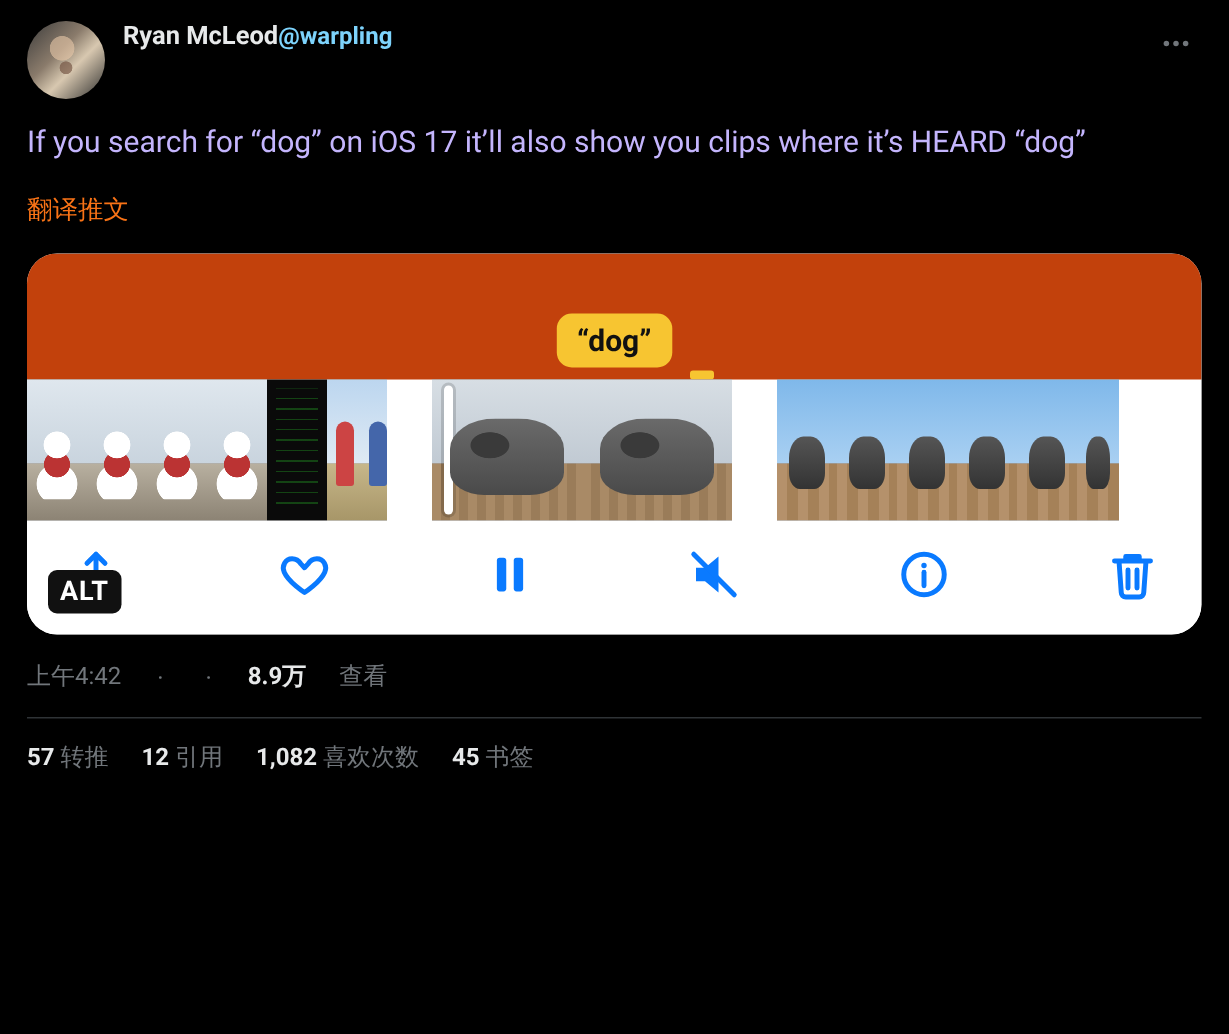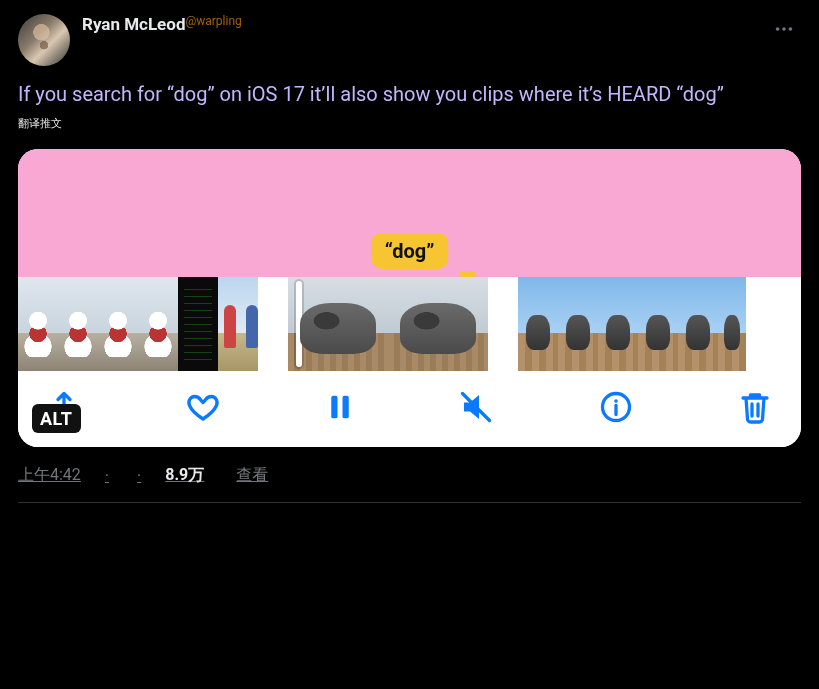--- a/index.html
+++ b/index.html
@@ -20,32 +20,32 @@
     position: relative; overflow: hidden;
   }
   .avatar::after{
     content:""; position:absolute; inset:0;
     background: radial-gradient(circle at 45% 35%, #e8c9a8 0 18%, transparent 19%),
                 radial-gradient(circle at 50% 60%, #6b4a3a 0 10%, transparent 11%);
     opacity:.6;
   }
   .names { display:flex; flex-direction:row; line-height:1.25; }
   .display-name { font-weight:700; font-size:17px; color:#e7e9ea; }
-  .handle { color:#a16207; font-size:12px; }
+  .handle { color:#7dd3fc; font-size:16px;font-weight:bold; }
   .more { margin-left:auto; color:#71767b; padding:4px 6px; cursor:pointer; }
   .more svg { width:22px; height:22px; display:block; }
 
   .body-text { margin-top:14px; font-size:20px; line-height:1.4; color:#c4b5fd; word-wrap:break-word; }
-  .translate { margin-top:8px; font-size:11px; color:#e5e5e5; cursor:pointer; }
+  .translate { margin-top:20px; font-size:17px; color:#f97316; cursor:pointer; }
 
   .media-card {
     margin-top:18px; background:#fff; border-radius:20px; overflow:hidden;
     width:100%; position:relative;
   }
-  .media-top { height:128px; background:#f9a8d4; position:relative;text-align:center; }
+  .media-top { height:84px; background:#c2410c; position:relative;text-align:center; }
   .dog-badge {
     position:absolute; left:50%; transform:translateX(-50%); bottom:8px;
     background:#f7c531; color:#111; font-weight:700; font-size:20px;
     padding:6px 14px; border-radius:10px;
   }
   .tick-mark {
     position:absolute; bottom:0; left:56.5%; width:16px; height:6px; background:#f7c531; border-radius:2px;
   }
 
   .filmstrip { display:flex; align-items:stretch; height:94px; background:#fff; }
@@ -121,23 +121,23 @@
   .tbtn svg { width:36px; height:36px; stroke:#0a7aff; fill:none; stroke-width:2.2; }
   .tbtn.pause svg{ width:30px; height:36px; }
   .tbtn.pause rect{ fill:#0a7aff; stroke:none; }
 
   .alt-badge{
     position:absolute; left:14px; bottom:14px; background:#111; color:#fff;
     font-size:18px; font-weight:700; padding:4px 8px; border-radius:6px;
     letter-spacing:.5px;
   }
 
-  .meta { margin-top:18px; color:#71767b; font-size:16px; display:flex; align-items:center; gap:20px;text-decoration:underline;}
+  .meta { margin-top:18px; color:#71767b; font-size:16px; display:flex; align-items:center; gap:20px;}
   .meta .dot::before{ content:"·"; margin:0 4px; color:#71767b;}
-  .meta .views-num{ color:#e7e9ea; font-weight:700; margin-right:12px;}
+  .meta .views-num{ color:#e7e9ea; font-weight:700; margin-right:2px;}
   .divider{ height:1px; background:#2f3336; margin-top:16px; }
 
   .stats{ display:flex; gap:22px; padding:16px 0 0 0; font-size:16px; color:#71767b;}
   .stats .stat .num{ color:#e7e9ea; font-weight:700; margin-right:4px;}
 </style>
 </head>
 <body>
 
 <div class="tweet">
 
@@ -273,14 +273,28 @@
   <div class="meta">
     <span>上午4:42</span>
     <span class="dot"></span>
     <span class="dot"></span>
     <span class="views-num">8.9万</span>
     <span>查看</span>
   </div>
 
   <div class="divider"></div>
 
+  <div class="stats">
+    <div class="stat">
+      <span class="num">57</span><span>转推</span>
+    </div>
+    <div class="stat">
+      <span class="num">12</span><span>引用</span>
+    </div>
+    <div class="stat">
+      <span class="num">1,082</span><span>喜欢次数</span>
+    </div>
+    <div class="stat">
+      <span class="num">45</span><span>书签</span>
+    </div>
+  </div>
 
 </div>
 
 </body></html>

